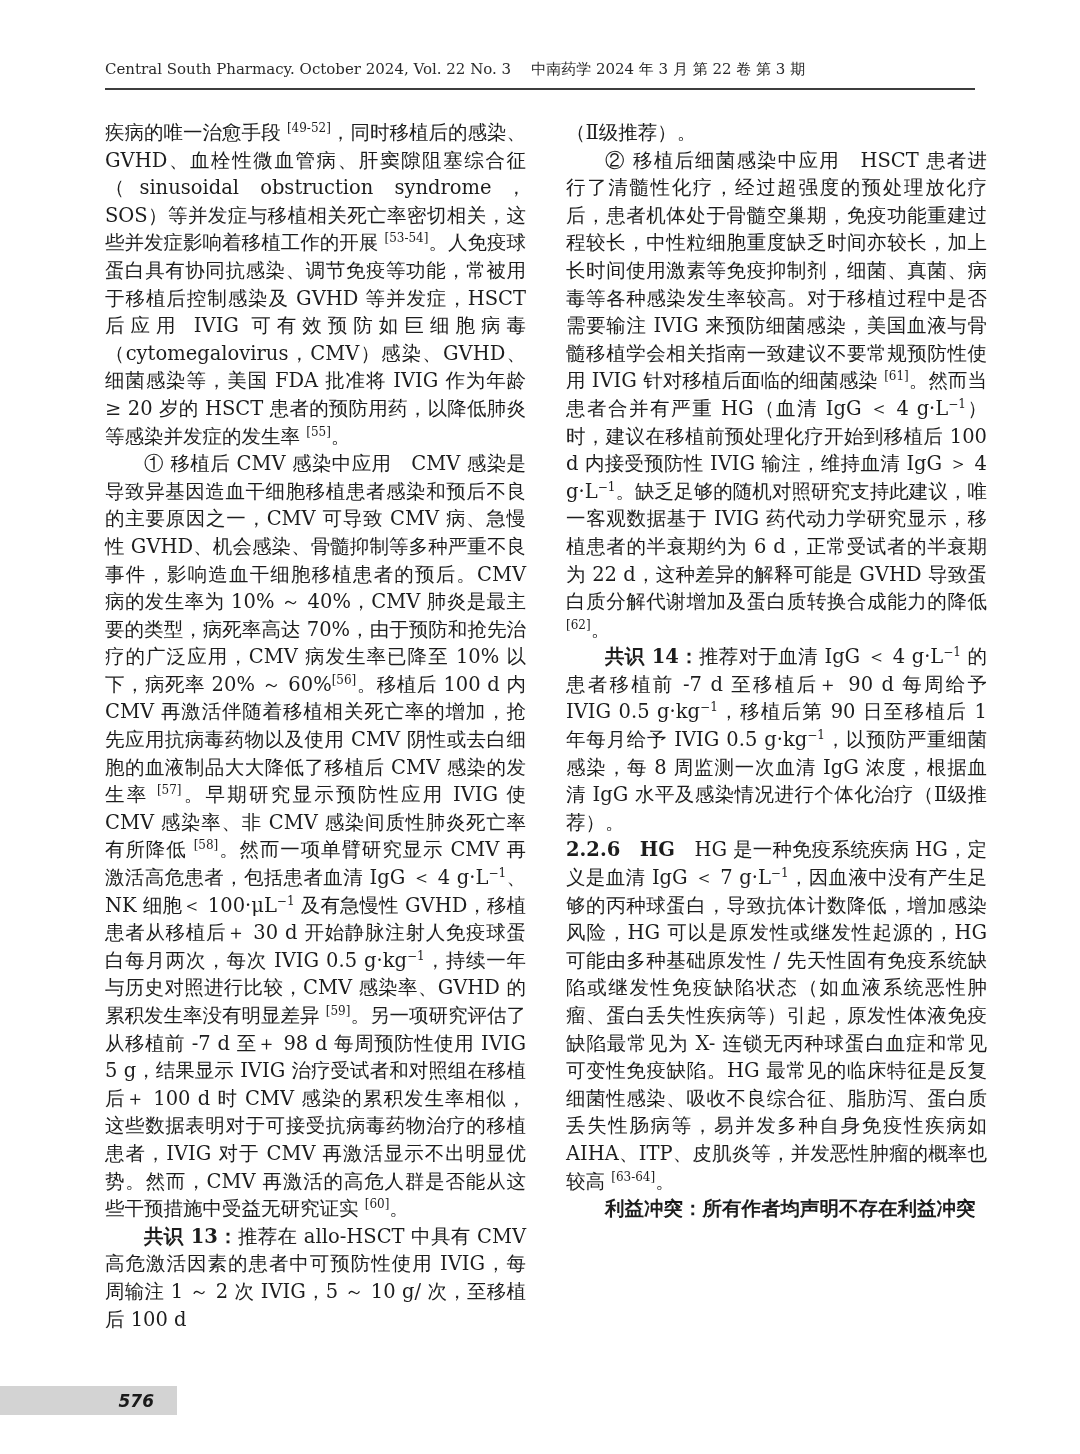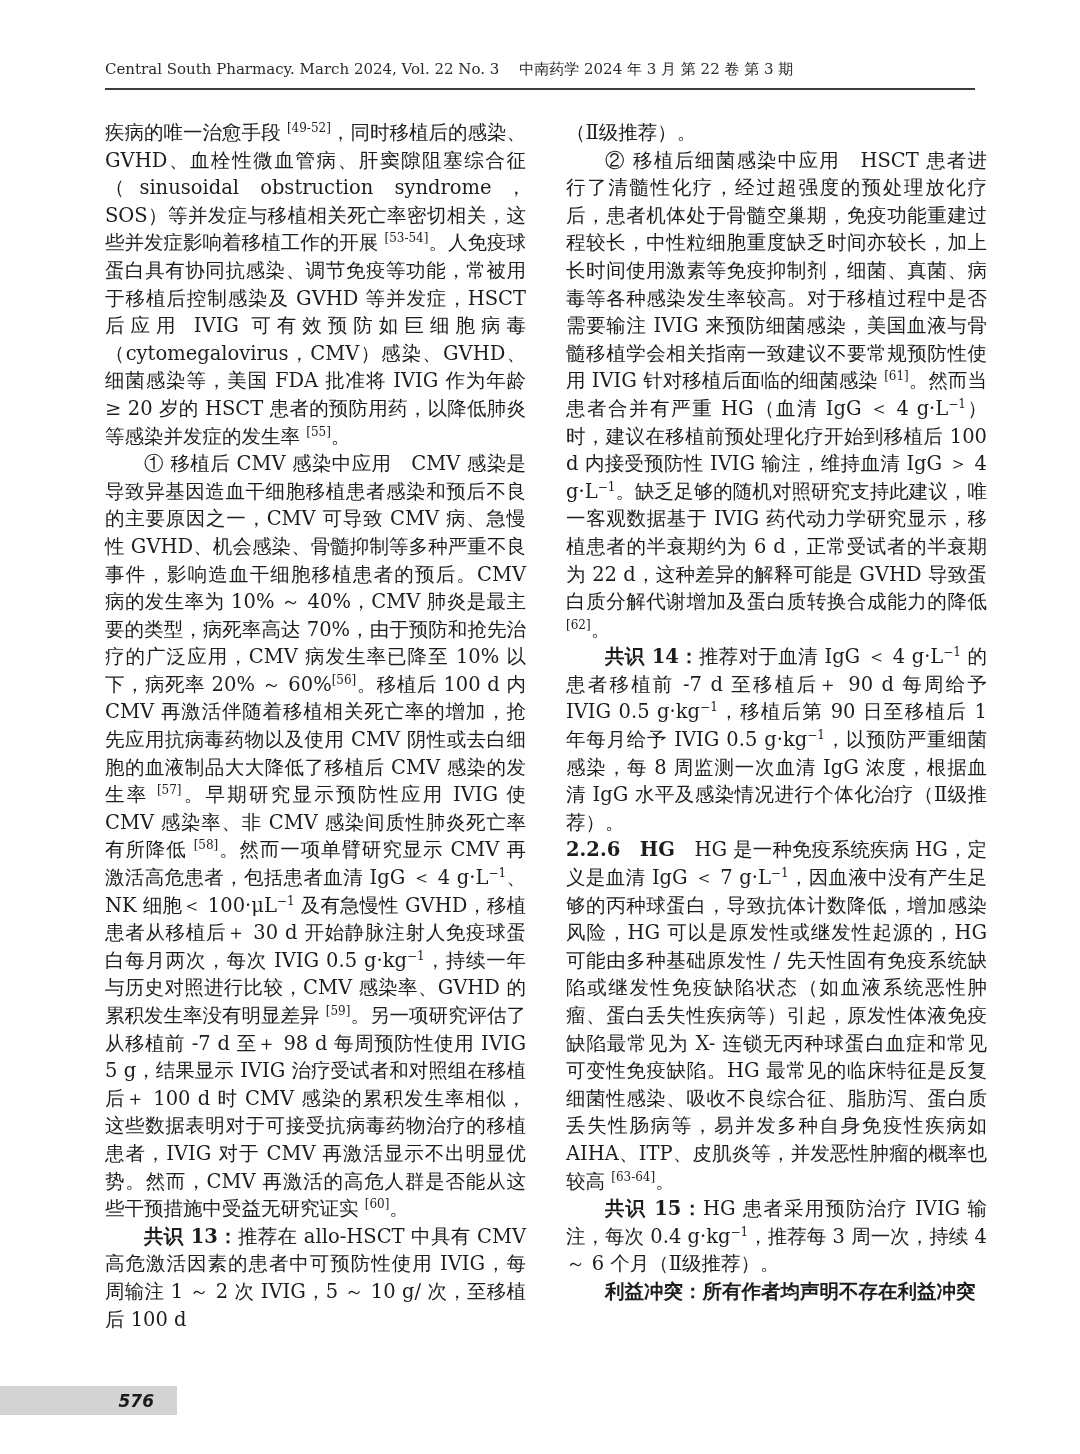--- a/index.html
+++ b/index.html
@@ -87,38 +87,37 @@
     color: #1a1a1a;
   }
 </style>
 </head>
 <body>
 
 <div class="page">
 
   <header class="page-header">
     <div class="header-line">
-      <span>Central South Pharmacy. March  2024, Vol. 22 No. 3</span>
+      <span>Central South Pharmacy. October  2024, Vol. 22 No. 3</span>
       <span>中南药学 2024 年 3 月 第 22 卷 第 3 期</span>
     </div>
     <div class="header-rule"></div>
   </header>
 
   <main class="columns">
     <section class="col">
         <p class="para"><span>疾病的唯一治愈手段 </span><sup>[49-52]</sup><span>，同时移植后的感染、GVHD、血栓性微血管病、肝窦隙阻塞综合征（sinusoidal obstruction syndrome，SOS）等并发症与移植相关死亡率密切相关，这些并发症影响着移植工作的开展 </span><sup>[53-54]</sup><span>。人免疫球蛋白具有协同抗感染、调节免疫等功能，常被用于移植后控制感染及 GVHD 等并发症，HSCT 后应用 IVIG 可有效预防如巨细胞病毒（cytomegalovirus，CMV）感染、GVHD、细菌感染等，美国 FDA 批准将 IVIG 作为年龄≥ 20 岁的 HSCT 患者的预防用药，以降低肺炎等感染并发症的发生率 </span><sup>[55]</sup><span>。</span></p>
         <p class="para indent"><span>① 移植后 CMV 感染中应用　CMV 感染是导致异基因造血干细胞移植患者感染和预后不良的主要原因之一，CMV 可导致 CMV 病、急慢性 GVHD、机会感染、骨髓抑制等多种严重不良事件，影响造血干细胞移植患者的预后。CMV 病的发生率为 10% ～ 40%，CMV 肺炎是最主要的类型，病死率高达 70%，由于预防和抢先治疗的广泛应用，CMV 病发生率已降至 10% 以下，病死率 20% ～ 60%</span><sup>[56]</sup><span>。移植后 100 d 内 CMV 再激活伴随着移植相关死亡率的增加，抢先应用抗病毒药物以及使用 CMV 阴性或去白细胞的血液制品大大降低了移植后 CMV 感染的发生率 </span><sup>[57]</sup><span>。早期研究显示预防性应用 IVIG 使 CMV 感染率、非 CMV 感染间质性肺炎死亡率有所降低 </span><sup>[58]</sup><span>。然而一项单臂研究显示 CMV 再激活高危患者，包括患者血清 IgG ＜ 4 g·L</span><sup>−1</sup><span>、NK 细胞＜ 100·μL</span><sup>−1</sup><span> 及有急慢性 GVHD，移植患者从移植后＋ 30 d 开始静脉注射人免疫球蛋白每月两次，每次 IVIG 0.5 g·kg</span><sup>−1</sup><span>，持续一年与历史对照进行比较，CMV 感染率、GVHD 的累积发生率没有明显差异 </span><sup>[59]</sup><span>。另一项研究评估了从移植前 -7 d 至＋ 98 d 每周预防性使用 IVIG 5 g，结果显示 IVIG 治疗受试者和对照组在移植后＋ 100 d 时 CMV 感染的累积发生率相似，这些数据表明对于可接受抗病毒药物治疗的移植患者，IVIG 对于 CMV 再激活显示不出明显优势。然而，CMV 再激活的高危人群是否能从这些干预措施中受益无研究证实 </span><sup>[60]</sup><span>。</span></p>
         <p class="para indent"><span class="b">共识 13：</span><span>推荐在 allo-HSCT 中具有 CMV 高危激活因素的患者中可预防性使用 IVIG，每周输注 1 ～ 2 次 IVIG，5 ～ 10 g/ 次，至移植后 100 d</span></p>
       </section>
     <section class="col">
         <p class="para"><span>（Ⅱ级推荐）。</span></p>
         <p class="para indent"><span>② 移植后细菌感染中应用　HSCT 患者进行了清髓性化疗，经过超强度的预处理放化疗后，患者机体处于骨髓空巢期，免疫功能重建过程较长，中性粒细胞重度缺乏时间亦较长，加上长时间使用激素等免疫抑制剂，细菌、真菌、病毒等各种感染发生率较高。对于移植过程中是否需要输注 IVIG 来预防细菌感染，美国血液与骨髓移植学会相关指南一致建议不要常规预防性使用 IVIG 针对移植后面临的细菌感染 </span><sup>[61]</sup><span>。然而当患者合并有严重 HG（血清 IgG ＜ 4 g·L</span><sup>−1</sup><span>）时，建议在移植前预处理化疗开始到移植后 100 d 内接受预防性 IVIG 输注，维持血清 IgG ＞ 4 g·L</span><sup>−1</sup><span>。缺乏足够的随机对照研究支持此建议，唯一客观数据基于 IVIG 药代动力学研究显示，移植患者的半衰期约为 6 d，正常受试者的半衰期为 22 d，这种差异的解释可能是 GVHD 导致蛋白质分解代谢增加及蛋白质转换合成能力的降低 </span><sup>[62]</sup><span>。</span></p>
         <p class="para indent"><span class="b">共识 14：</span><span>推荐对于血清 IgG ＜ 4 g·L</span><sup>−1</sup><span> 的患者移植前 -7 d 至移植后＋ 90 d 每周给予 IVIG 0.5 g·kg</span><sup>−1</sup><span>，移植后第 90 日至移植后 1 年每月给予 IVIG 0.5 g·kg</span><sup>−1</sup><span>，以预防严重细菌感染，每 8 周监测一次血清 IgG 浓度，根据血清 IgG 水平及感染情况进行个体化治疗（Ⅱ级推荐）。</span></p>
         <p class="para"><span class="b">2.2.6　HG</span><span>　HG 是一种免疫系统疾病 HG，定义是血清 IgG ＜ 7 g·L</span><sup>−1</sup><span>，因血液中没有产生足够的丙种球蛋白，导致抗体计数降低，增加感染风险，HG 可以是原发性或继发性起源的，HG 可能由多种基础原发性 / 先天性固有免疫系统缺陷或继发性免疫缺陷状态（如血液系统恶性肿瘤、蛋白丢失性疾病等）引起，原发性体液免疫缺陷最常见为 X- 连锁无丙种球蛋白血症和常见可变性免疫缺陷。HG 最常见的临床特征是反复细菌性感染、吸收不良综合征、脂肪泻、蛋白质丢失性肠病等，易并发多种自身免疫性疾病如 AIHA、ITP、皮肌炎等，并发恶性肿瘤的概率也较高 </span><sup>[63-64]</sup><span>。</span></p>
-        <p class="para indent"><span class="b">共识 15：</span><span>HG 患者采用预防治疗 IVIG 输注，每次 0.4 g·kg</span><sup>−1</sup><span>，推荐每 3 周一次，持续 4 ～ 6 个月（Ⅱ级推荐）。</span></p>
         <p class="para indent"><span class="hei-run">利益冲突：所有作者均声明不存在利益冲突</span></p>
       </section>
   </main>
 
   <footer class="page-number-bar">
     <span class="page-number">576</span>
   </footer>
 
 </div>
 

